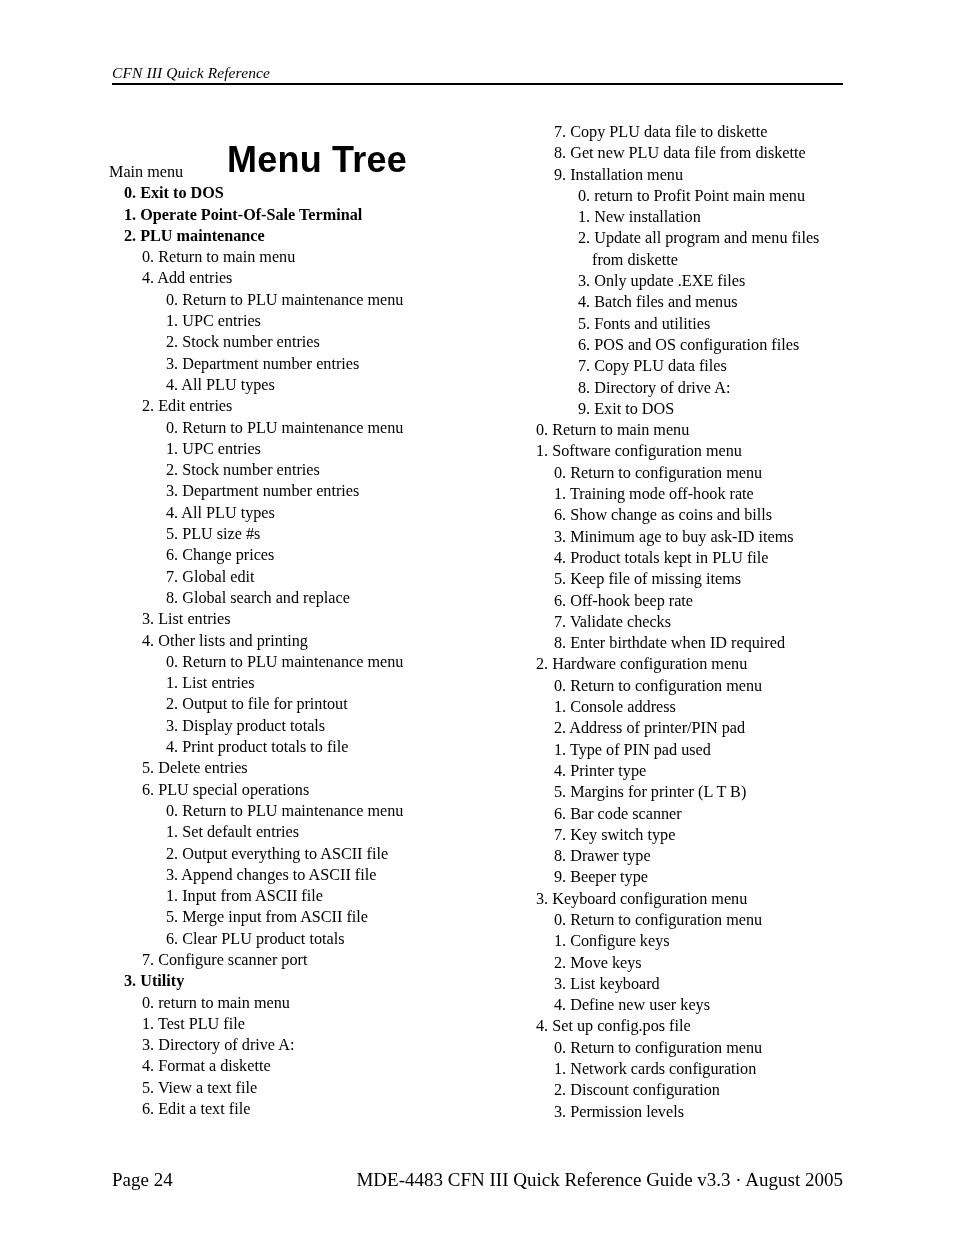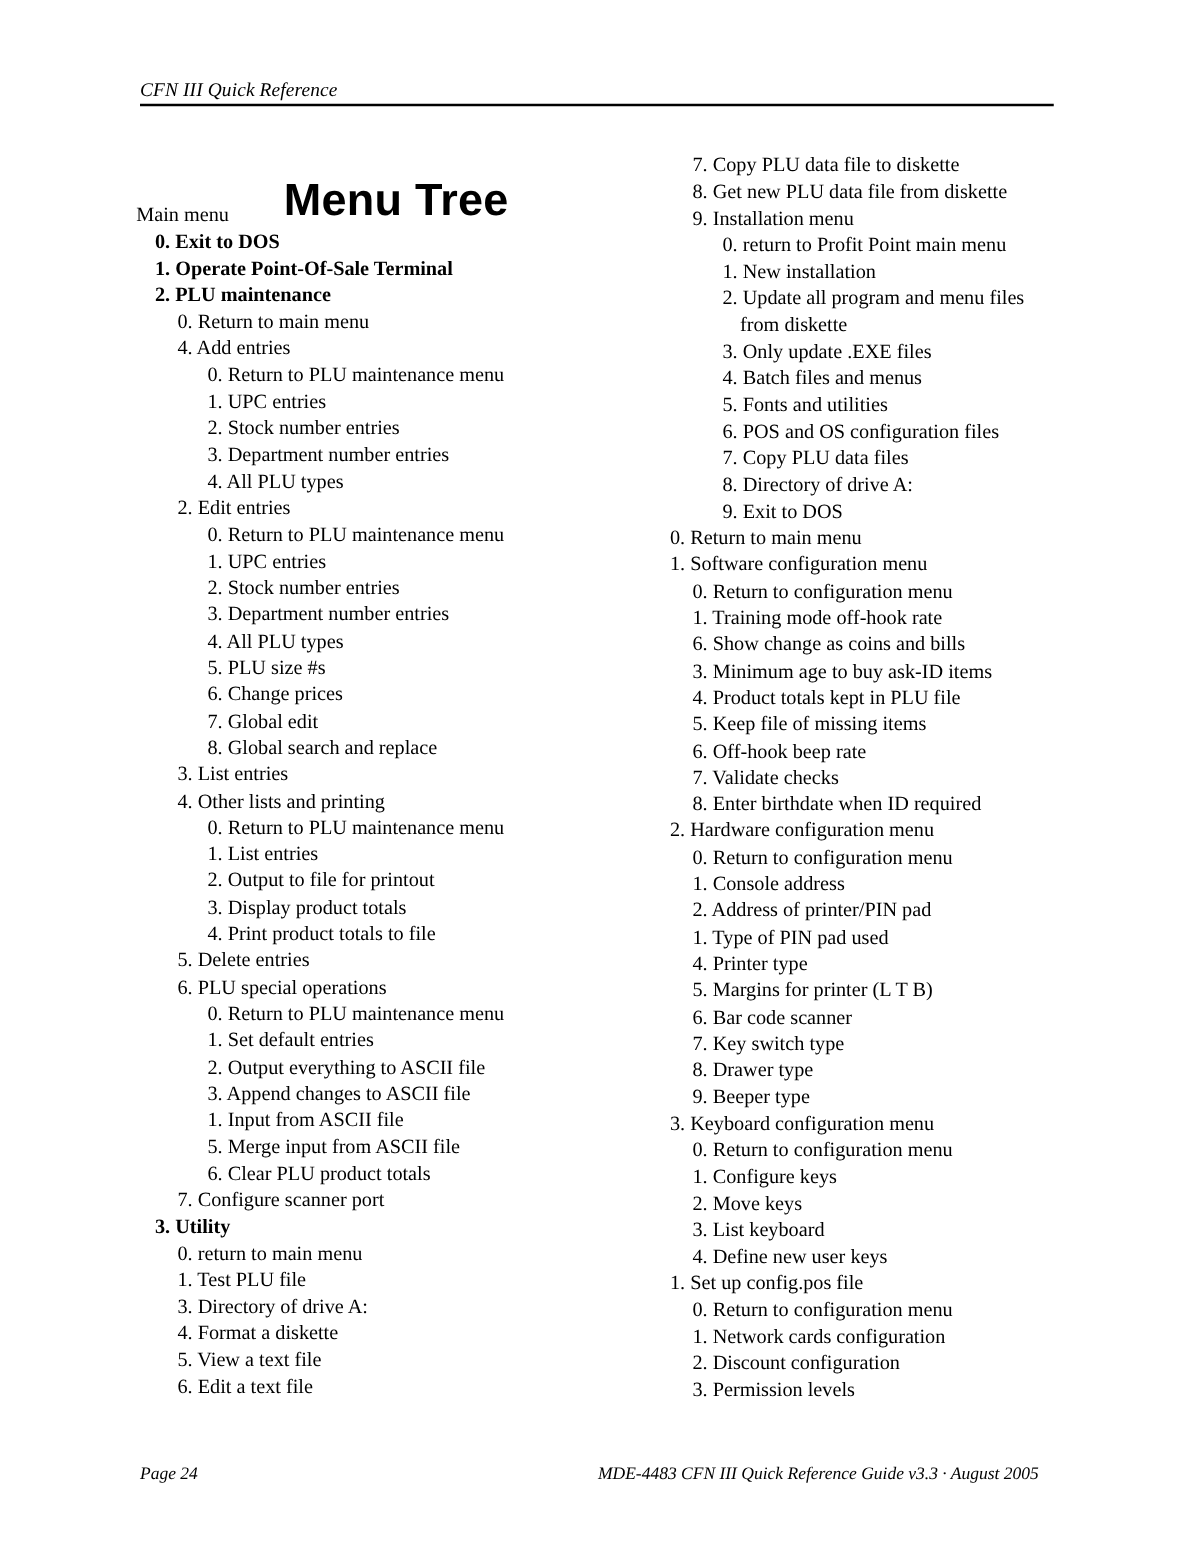--- a/index.html
+++ b/index.html
@@ -96,27 +96,26 @@
   .footer {
     position: absolute;
     left: 112px;
     top: 1159px;
     width: 731px;
     height: 20px;
   }
   .footer-left, .footer-right {
     position: absolute;
     top: 0;
-    font-style: italic;
-    font-size: 14px;
+    font-size: 19px;
     line-height: 18px;
     white-space: nowrap;
   }
   .footer-left { left: 0; }
-  .footer-right { right: 12px; text-align: right; }
+  .footer-right { right: 0; text-align: right; }
 </style>
 </head>
 <body>
 
 <div class="page">
 
   <div class="header-band">
     <div class="header-text">CFN III Quick Reference</div>
     <div class="header-rule"></div>
   </div>
@@ -210,21 +209,21 @@
         <li class="tree-item lvl-2">6. Bar code scanner</li>
         <li class="tree-item lvl-2">7. Key switch type</li>
         <li class="tree-item lvl-2">8. Drawer type</li>
         <li class="tree-item lvl-2">9. Beeper type</li>
         <li class="tree-item lvl-1">3. Keyboard configuration menu</li>
         <li class="tree-item lvl-2">0. Return to configuration menu</li>
         <li class="tree-item lvl-2">1. Configure keys</li>
         <li class="tree-item lvl-2">2. Move keys</li>
         <li class="tree-item lvl-2">3. List keyboard</li>
         <li class="tree-item lvl-2">4. Define new user keys</li>
-        <li class="tree-item lvl-1">1. Set up config.pos file</li>
+        <li class="tree-item lvl-1">4. Set up config.pos file</li>
         <li class="tree-item lvl-2">0. Return to configuration menu</li>
         <li class="tree-item lvl-2">1. Network cards configuration</li>
         <li class="tree-item lvl-2">2. Discount configuration</li>
         <li class="tree-item lvl-2">3. Permission levels</li>
       </ul>
   </div>
 
   <div class="footer">
     <div class="footer-left">Page 24</div>
     <div class="footer-right">MDE-4483 CFN III Quick Reference Guide v3.3 · August 2005</div>

